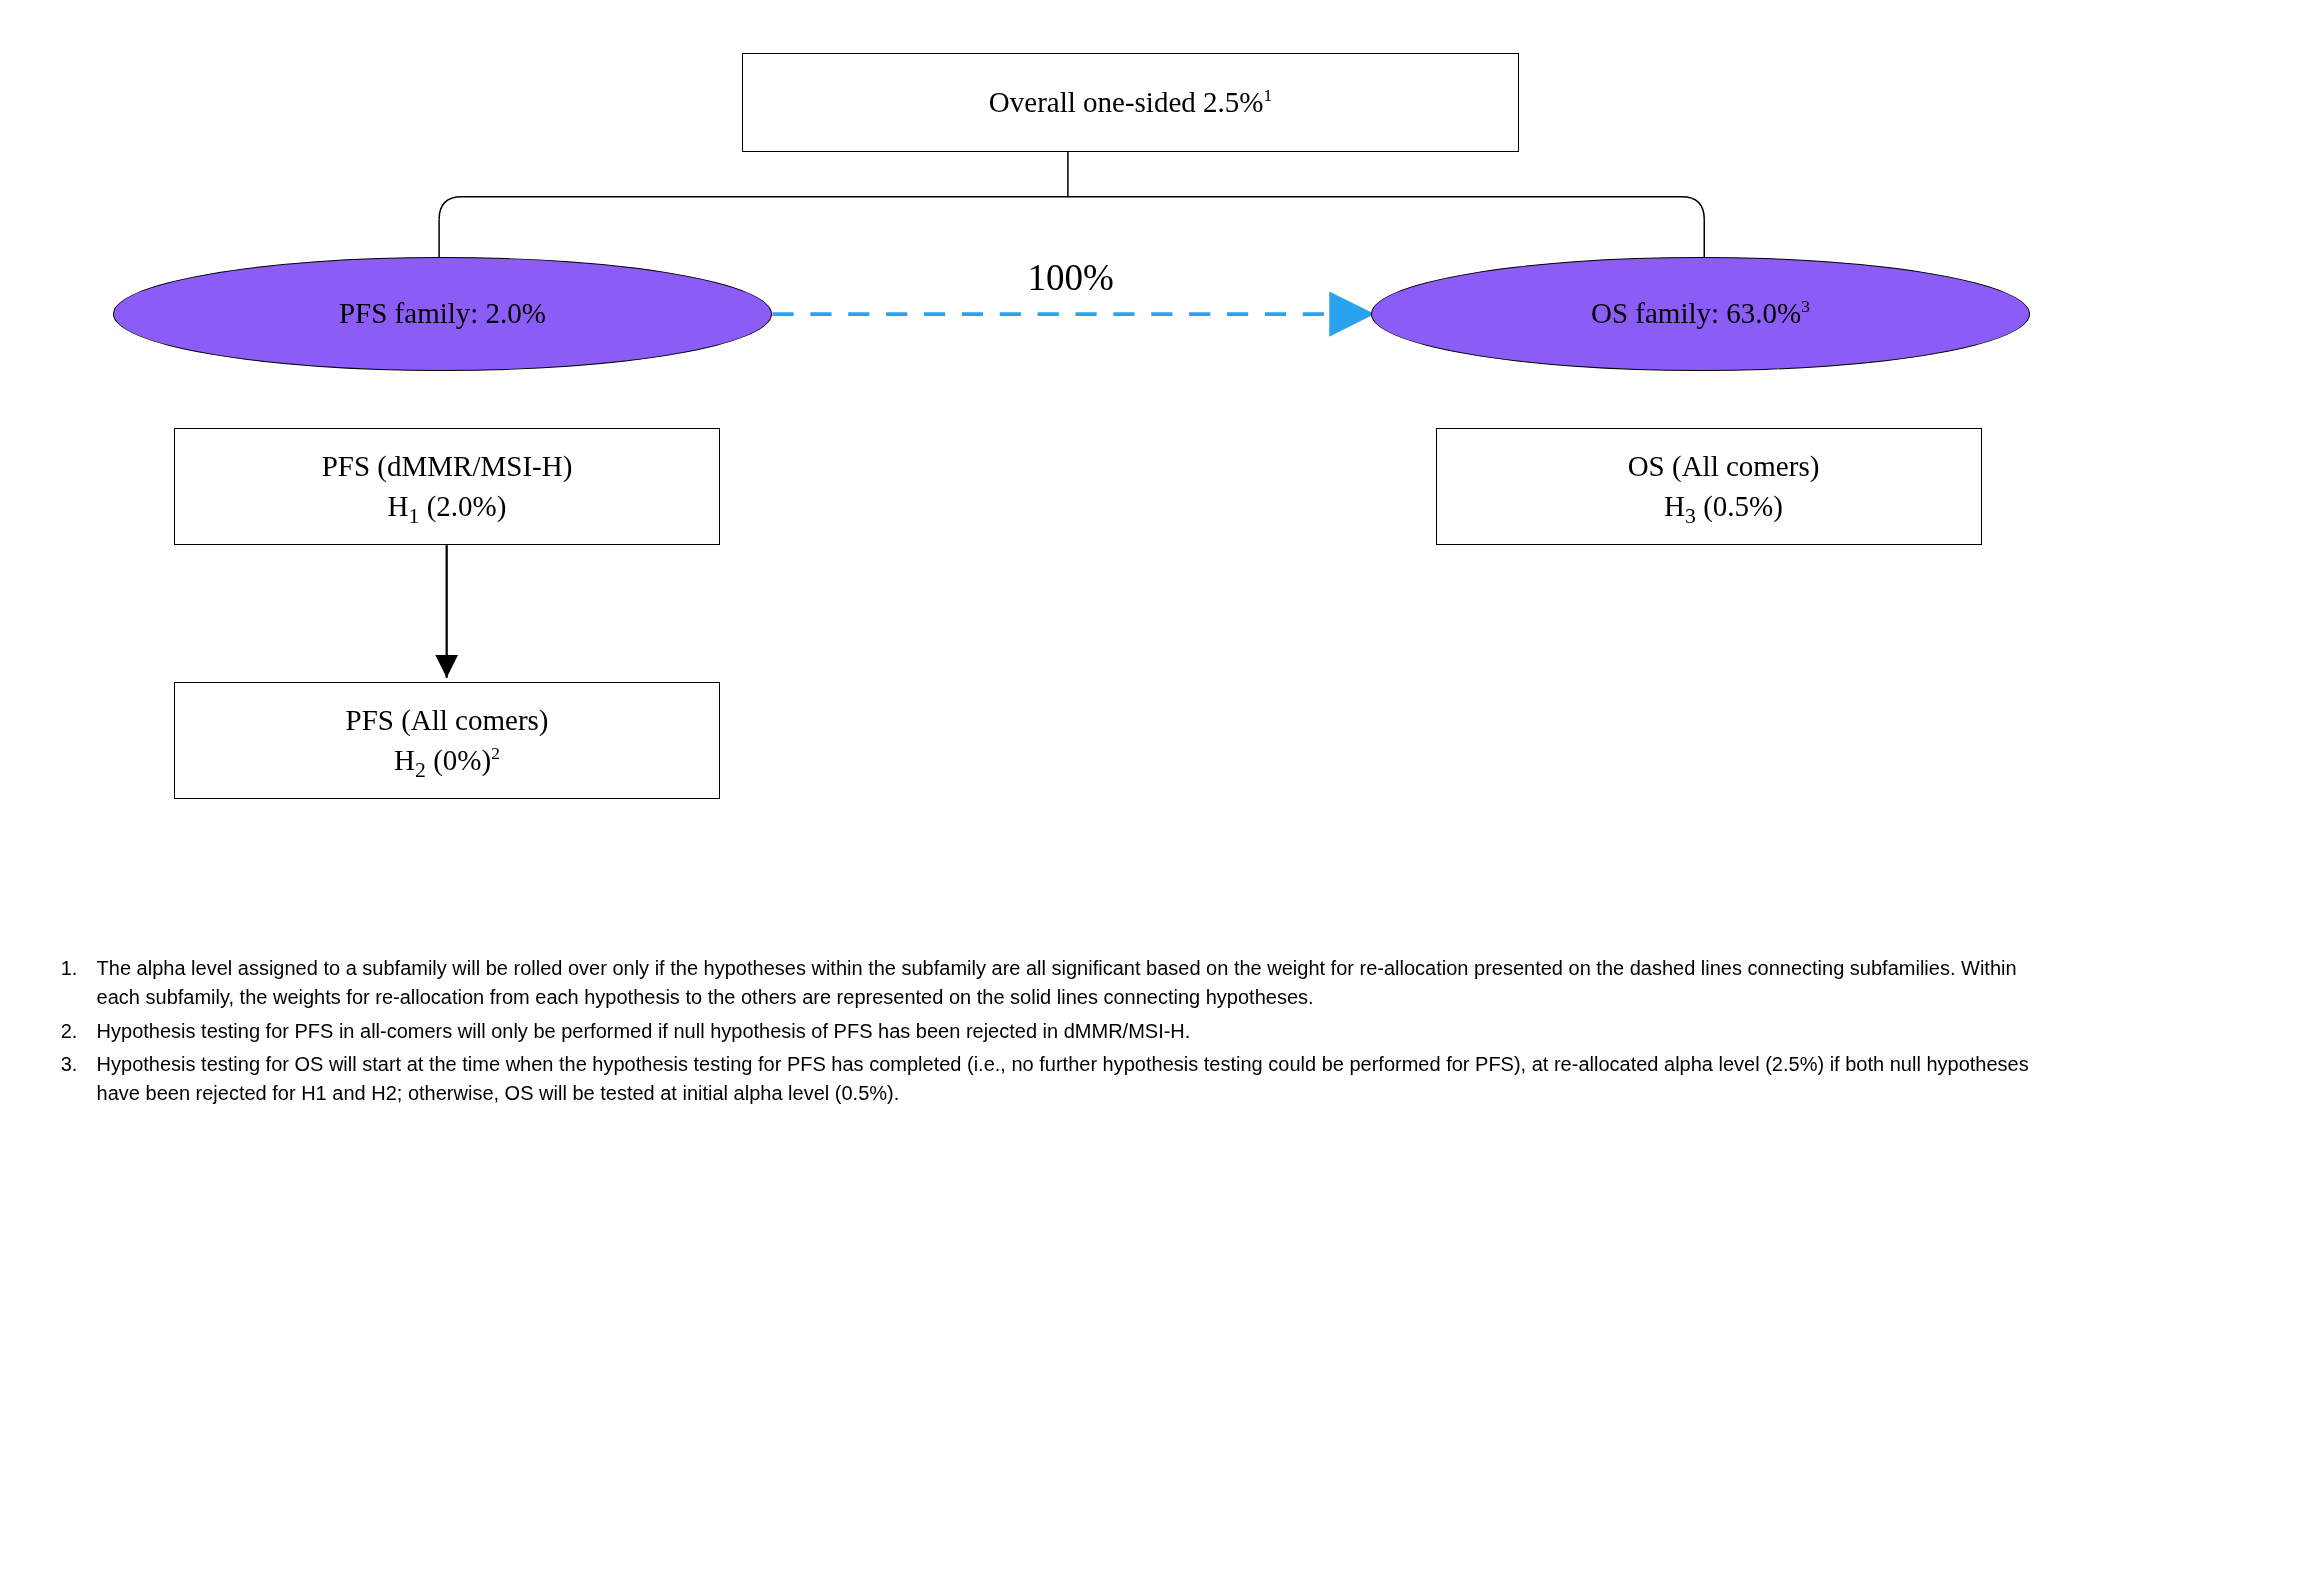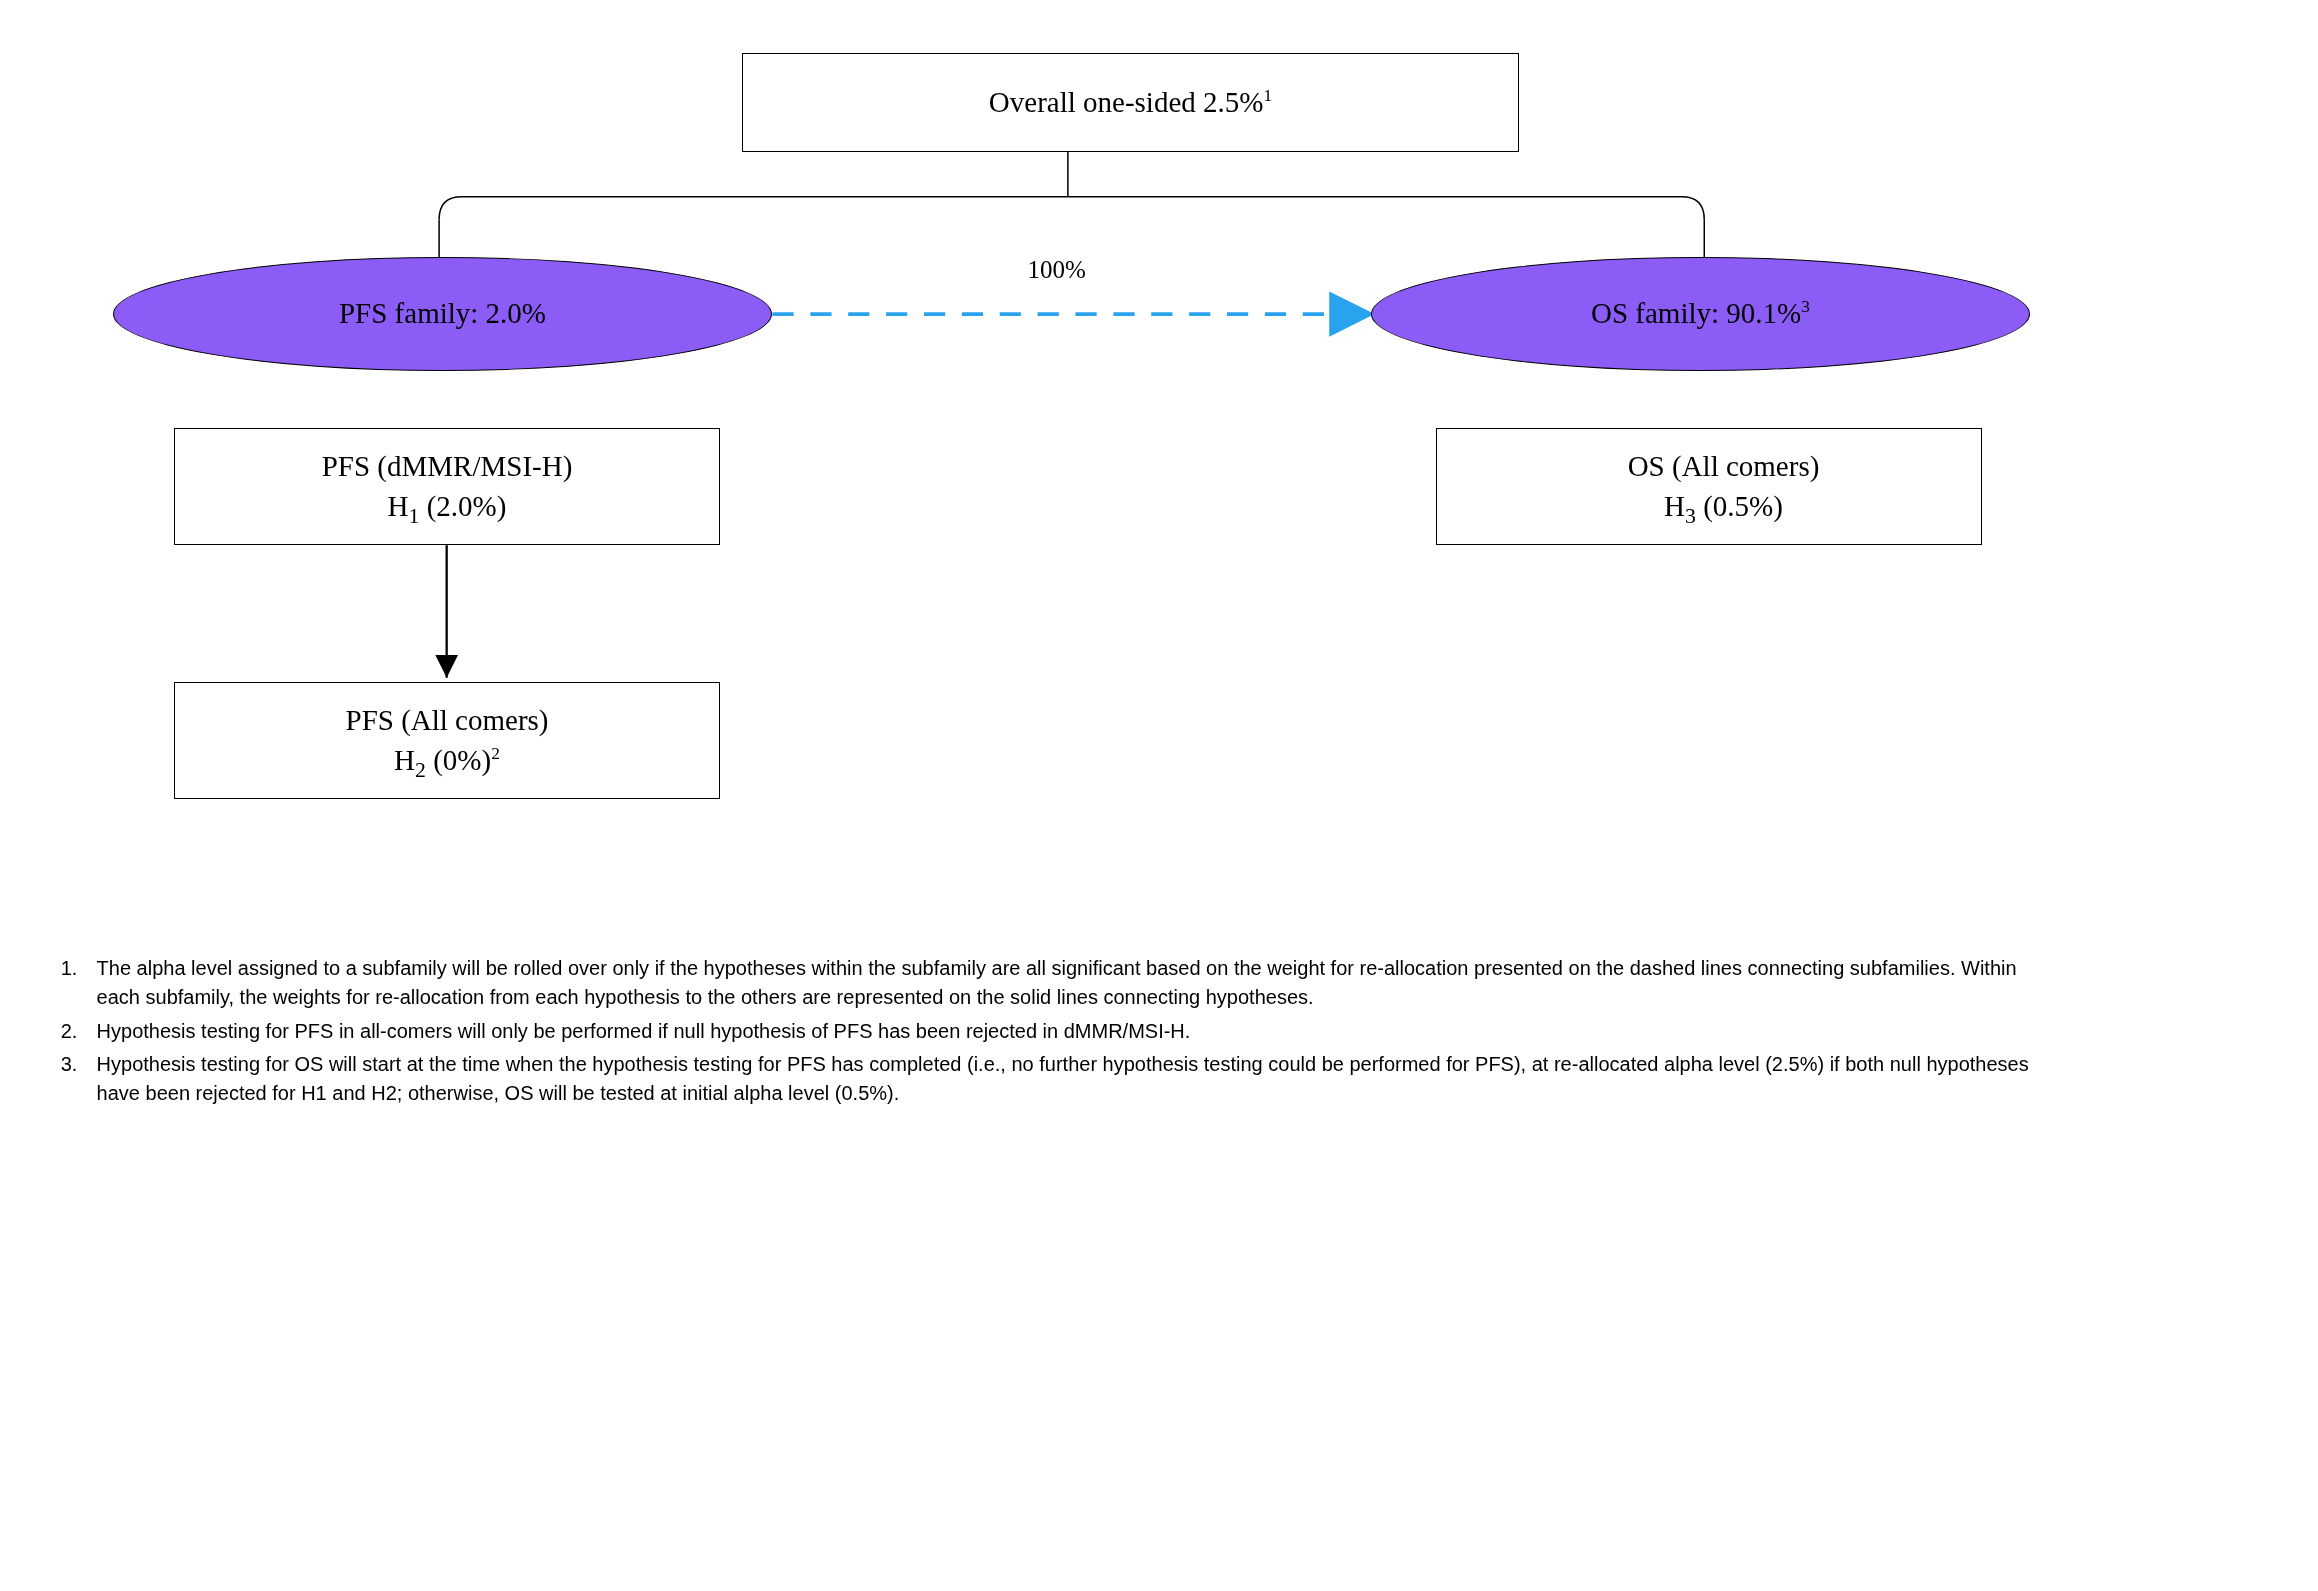--- a/index.html
+++ b/index.html
@@ -41,21 +41,21 @@
     justify-content: center;
     box-sizing: border-box;
     line-height: 1.3;
   }
   sup { font-size: 0.6em; vertical-align: super; line-height: 0; }
   sub { font-size: 0.75em; vertical-align: sub; line-height: 0; }
   .dmmr { text-decoration-color: #d00; text-decoration-style: dotted; text-underline-offset: 3px; margin-top: 20px; }
   svg { position: absolute; left: 0; top: 0; pointer-events: none; }
   .edge-label {
     position: absolute;
-    font-size: 25px;
+    font-size: 37px;
     color: #000;
     background: #fff;
     padding: 1.5px 4.5px;
   }
   .footnotes {
     font-family: Arial, Helvetica, sans-serif;
     font-size: 20px;
     line-height: 1.45;
     max-width: 2008px;
     margin-top: 30px;
@@ -96,21 +96,21 @@
       <span>Overall one-sided 2.5%</span><sup>1</sup>
     </span>
   </div>
 
   <div class="ellipse" style="left:83px; top:227px; width:659px; height:114px;">
     <span>PFS family: 2.0%</span>
   </div>
 
   <div class="ellipse" style="left:1341px; top:227px; width:659px; height:114px;">
     <span>
-      <span>OS family: 90.1%</span><sup>3</sup>
+      <span>OS family: 63.0%</span><sup>3</sup>
     </span>
   </div>
 
   <div class="edge-label" style="left:993px; top:224px;">
     <span>100%</span>
   </div>
 
   <div class="box" style="left:144px; top:398px; width:546px; height:117px;">
     <div>
       <span>PFS (</span><span class="dmmr">dMMR</span><span>/MSI-H)</span>

